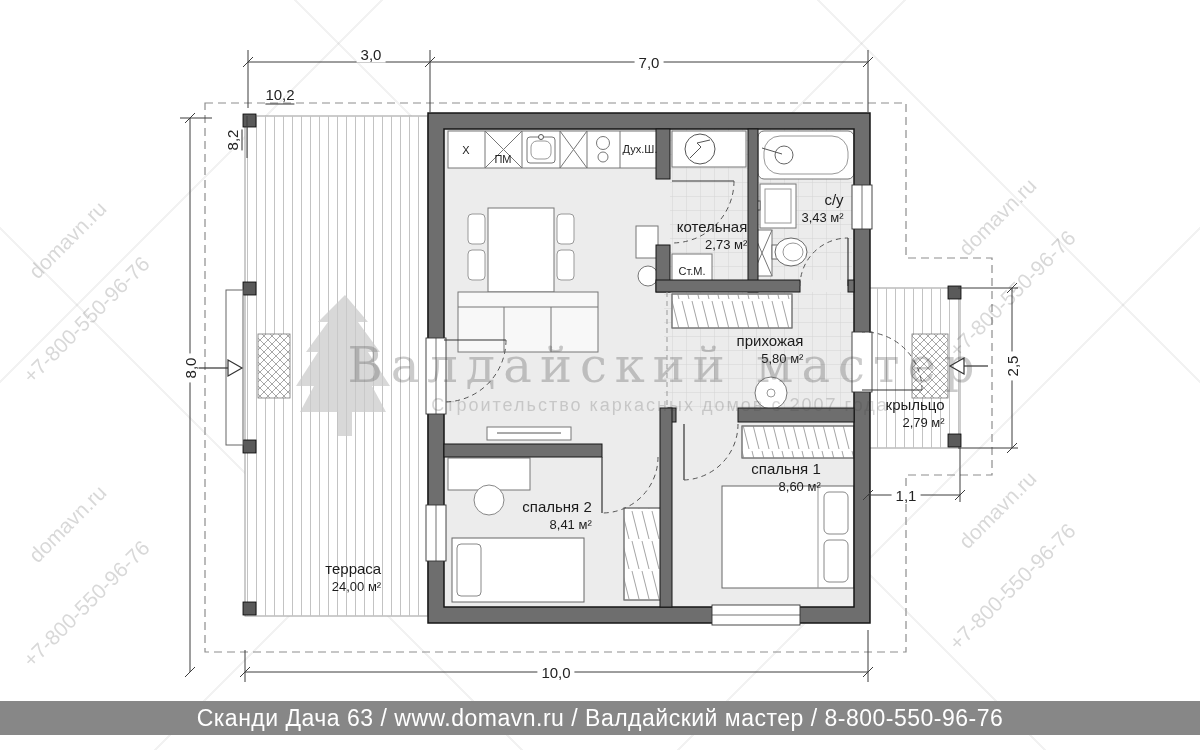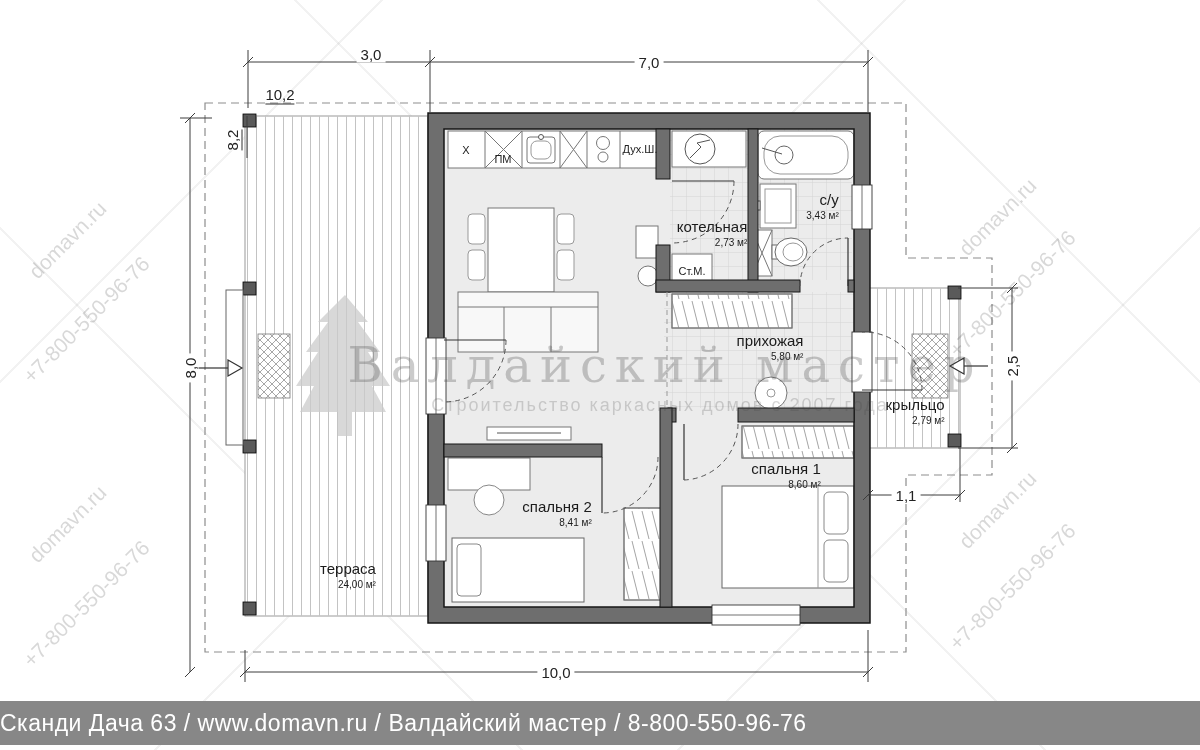--- a/index.html
+++ b/index.html
@@ -6,27 +6,27 @@
   .canvas{
     position:relative;width:1200px;height:750px;overflow:hidden;
     font-family:"Liberation Sans",sans-serif;background:#fff;
     background-image:
       repeating-linear-gradient(45deg, transparent 0 368px, rgba(0,0,0,0.05) 368px 370px),
       repeating-linear-gradient(-45deg, transparent 0 368px, rgba(0,0,0,0.05) 368px 370px);
   }
   .plan-svg{position:absolute;left:0;top:0;}
   .title{position:absolute;left:64px;top:12px;font-size:20px;color:#111;}
   .footer{
-    position:absolute;left:0;top:701px;width:1200px;height:44px;background:#878787;
-    display:flex;align-items:center;justify-content:flex-start;
+    position:absolute;left:0;top:701px;width:1200px;height:34px;background:#878787;
+    display:flex;align-items:center;justify-content:center;
   }
   .footer span{color:#fff;font-size:23px;letter-spacing:.5px;}
   .room-label{position:absolute;text-align:right;color:#1b1b1b;transform:translateX(-50%);line-height:1.25;}
   .room-label .rname{font-size:15px;display:block;}
-  .room-label .rarea{font-size:10px;display:block;padding-left:17px;}
+  .room-label .rarea{font-size:13px;display:block;padding-left:17px;}
   .dim{position:absolute;font-size:15px;color:#222;transform:translate(-50%,-50%);background:#fff;padding:0 4px;white-space:nowrap;}
   .dim.nochip{background:transparent;padding:0;}
   .dim.vert{transform:translate(-50%,-50%) rotate(-90deg);background:#fff;}
   .dim.underline{border-bottom:1.5px solid #333;padding-bottom:1px;}
   .appl{position:absolute;font-size:11px;color:#222;transform:translate(-50%,-50%);white-space:nowrap;}
   .wm-center-brand{
     position:absolute;left:665px;top:365px;transform:translate(-50%,-50%);
     font-family:"DejaVu Serif",serif;font-size:48px;letter-spacing:8px;
     color:rgba(70,70,70,0.28);white-space:nowrap;
   }

